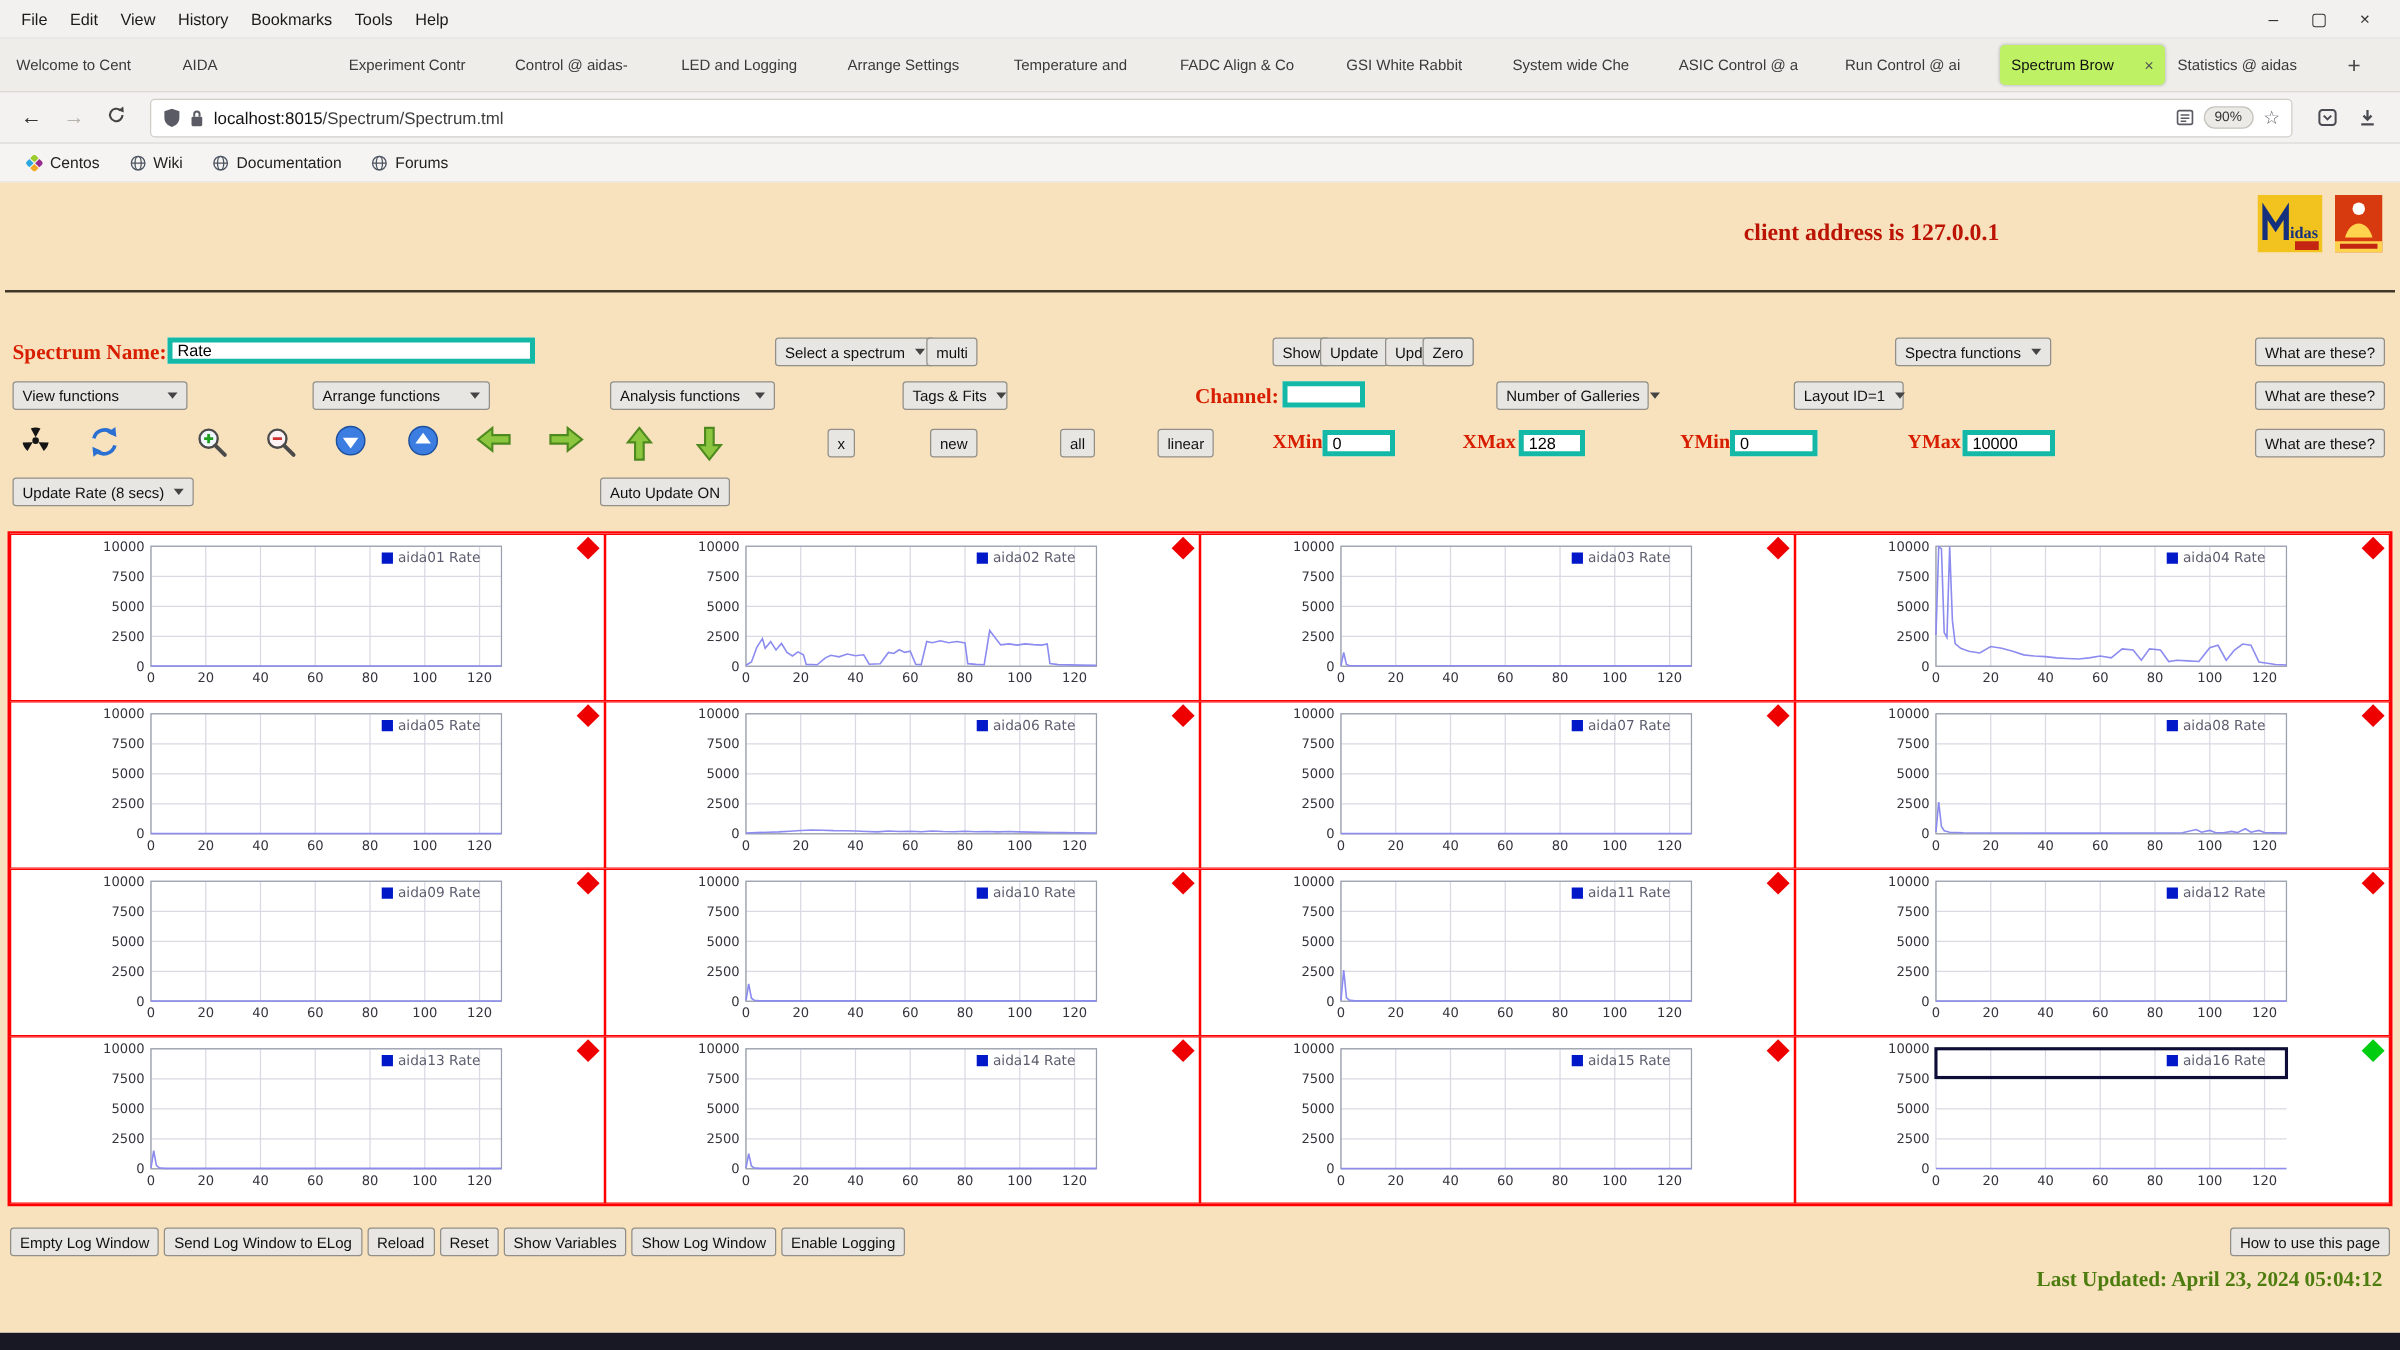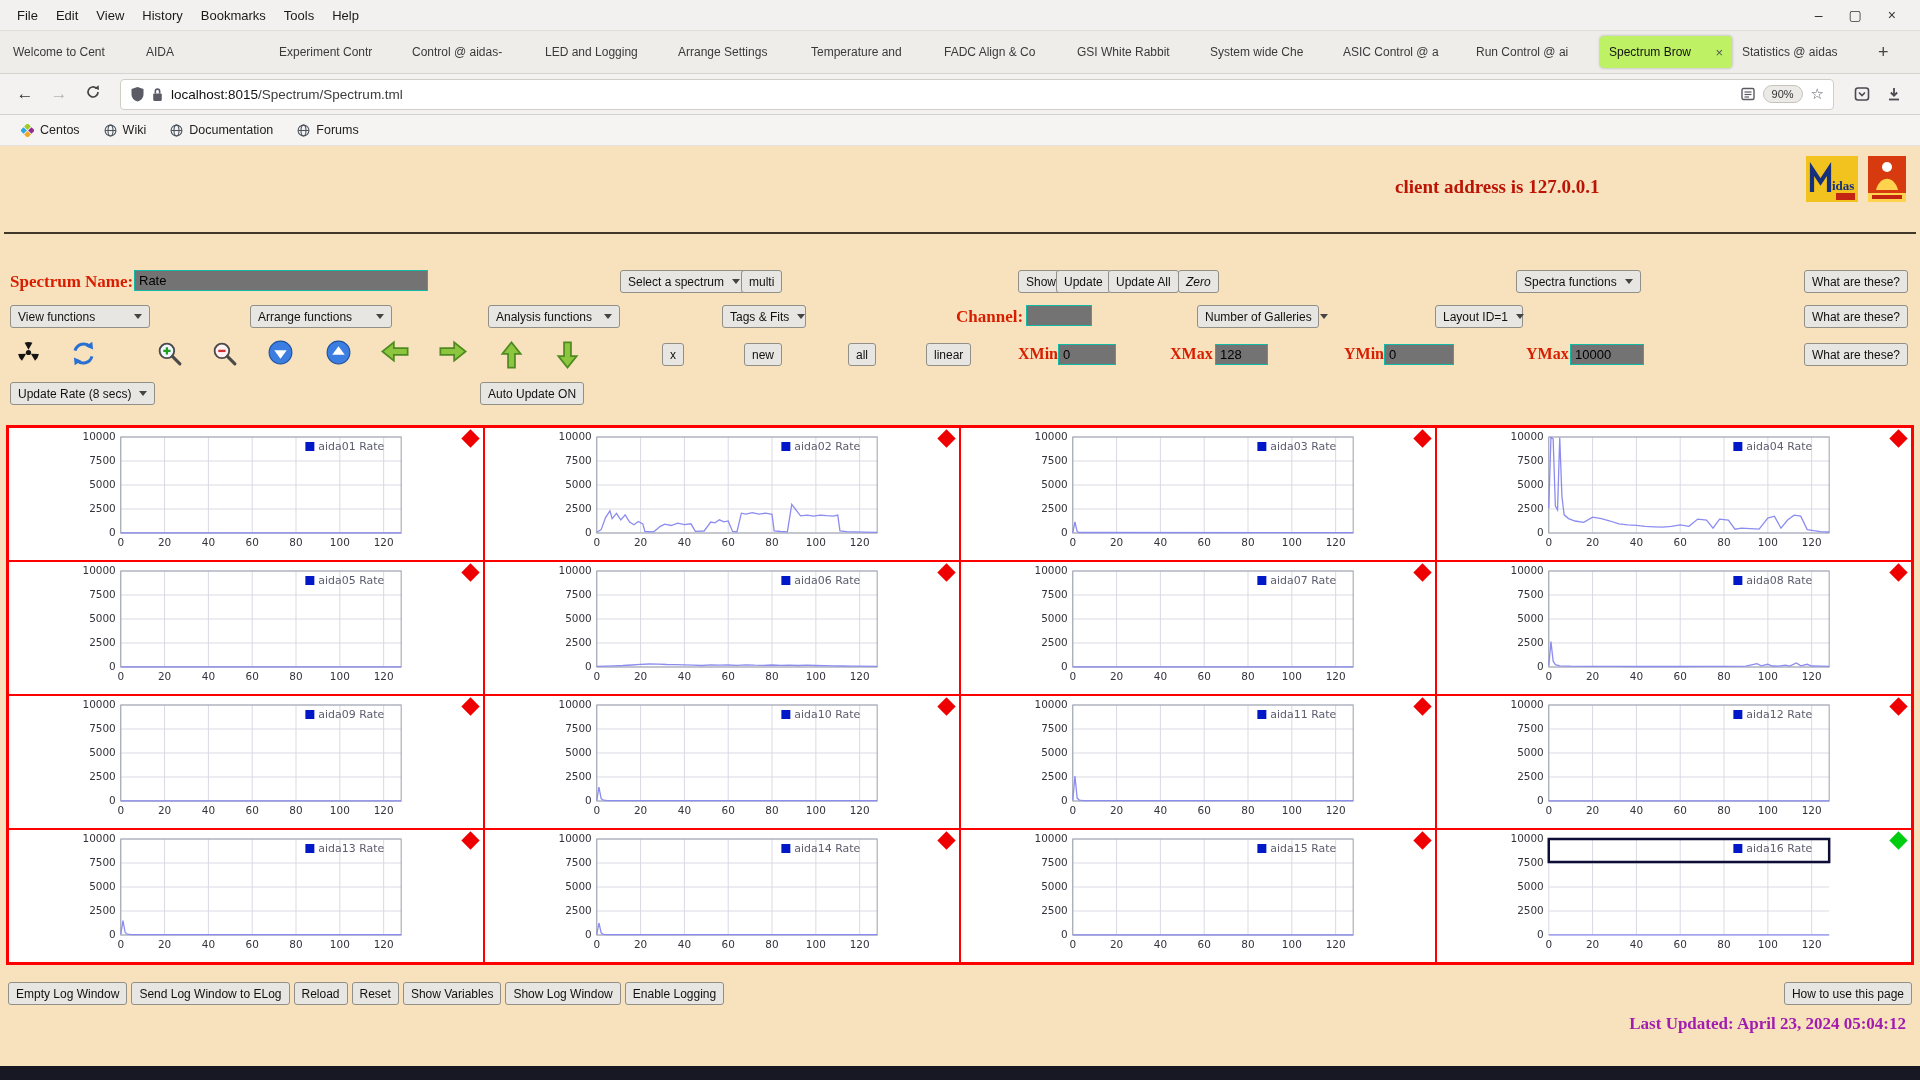--- a/index.html
+++ b/index.html
@@ -55,40 +55,40 @@
   .rlabel{font-family:"Liberation Serif",serif;font-weight:bold;font-size:17px;color:#d81e00;white-space:nowrap;}
   .rlabel.small{font-size:16px;}
   .acq-label{left:378px;top:3px;}
   .acq-select{left:524px;}
   .current-server{position:absolute;left:1288px;top:1px;font-family:"Liberation Serif",serif;font-weight:bold;font-size:19px;color:#c40d00;}
 
   .btn{font-family:"Liberation Sans",sans-serif;font-size:12px;color:#111;background:#e8e6e2;border:1px solid #918f88;border-radius:3px;padding:3px 7px;height:23px;box-sizing:border-box;white-space:nowrap;}
   .sel{display:inline-flex;align-items:center;font-size:12px;color:#111;background:#e8e6e2;border:1px solid #918f88;border-radius:3px;padding:0 7px;height:23px;box-sizing:border-box;white-space:nowrap;}
   .sel .tri{width:0;height:0;border-left:4px solid transparent;border-right:4px solid transparent;border-top:5px solid #444;margin-left:8px;}
   .sel .sel-label{flex:1;}
-  .inp{font-family:"Liberation Sans",sans-serif;font-size:13px;height:21px;box-sizing:border-box;border:1px solid #14b8a6;background:#737373;padding:0 4px;}
+  .inp{font-family:"Liberation Sans",sans-serif;font-size:13px;height:21px;box-sizing:border-box;border:4px solid #14b8a6;background:#ffffff;padding:0 4px;}
   .right-edge{right:2px;left:auto;}
 
   
   .grid{margin:17px 6px 0;height:540px;display:grid;grid-template-columns:repeat(4,1fr);grid-template-rows:repeat(4,1fr);border:2px solid #ff0000;background:#fff;box-sizing:border-box;}
   .cell{position:relative;border:1px solid #ff0000;box-sizing:border-box;background:#fff;}
   .cell svg{width:100%;height:100%;display:block;}
   .gl{stroke:#d9d9e4;stroke-width:1;}
   .fr{fill:none;stroke:#9aa0ac;stroke-width:1;}
   .fr.sel{stroke:#0d0d38;stroke-width:2.5;}
   .ln{fill:none;stroke:#8c8cf0;stroke-width:1.3;}
   .yt,.xt{font-size:10.5px;fill:#33333c;font-family:"DejaVu Sans",sans-serif;}
   .yt{text-anchor:end;}
   .xt{text-anchor:middle;}
   .lg{font-size:11px;fill:#5c5c6e;font-family:"DejaVu Sans",sans-serif;}
   .marker{position:absolute;top:4px;right:6px;width:13px;height:13px;transform:rotate(45deg);}
 
   .log-row{display:flex;gap:4px;margin:17px 8px 2px;align-items:center;}
   .howto{margin-left:auto;}
-  .updated{font-family:"Liberation Serif",serif;font-weight:bold;font-size:17px;color:#a21caf;text-align:right;margin:9px 14px 0;}
+  .updated{font-family:"Liberation Serif",serif;font-weight:bold;font-size:17px;color:#4d7c0f;text-align:right;margin:9px 14px 0;}
 
   .taskbar{height:18px;background:#181824;}
 </style>
 </head>
 <body>
 
 <div class="menubar">
   <span style="display:flex;">
       <span class="menu-item">File</span>
       <span class="menu-item">Edit</span>
@@ -282,21 +282,21 @@
     <span class="abs rlabel" style="left:0px;top:2px;">Spectrum Name:</span>
     <input class="abs inp" style="left: 124px; width: 294px;" value="Rate">
     <span class="abs sel" style="left:610px;">
         <span class="sel-label">Select a spectrum</span>
         <span class="tri"></span>
       </span>
     <button class="abs btn" style="left:731px;">multi</button>
     <button class="abs btn" style="left:1008px;">Show</button>
     <button class="abs btn" style="left:1046px;">Update</button>
     <button class="abs btn" style="left:1098px;">Update All</button>
-    <button class="abs btn" style="left:1168px;font-style:italic;">Zero</button>
+    <button class="abs btn" style="left:1128px;">Zero</button>
     <span class="abs sel" style="left:1506px;">
         <span class="sel-label">Spectra functions</span>
         <span class="tri"></span>
       </span>
     <button class="abs btn right-edge">What are these?</button>
   </div>
 
   <div class="ctl-row row-2">
     <span class="abs sel" style="left:0px;width:140px;">
         <span class="sel-label">View functions</span>

